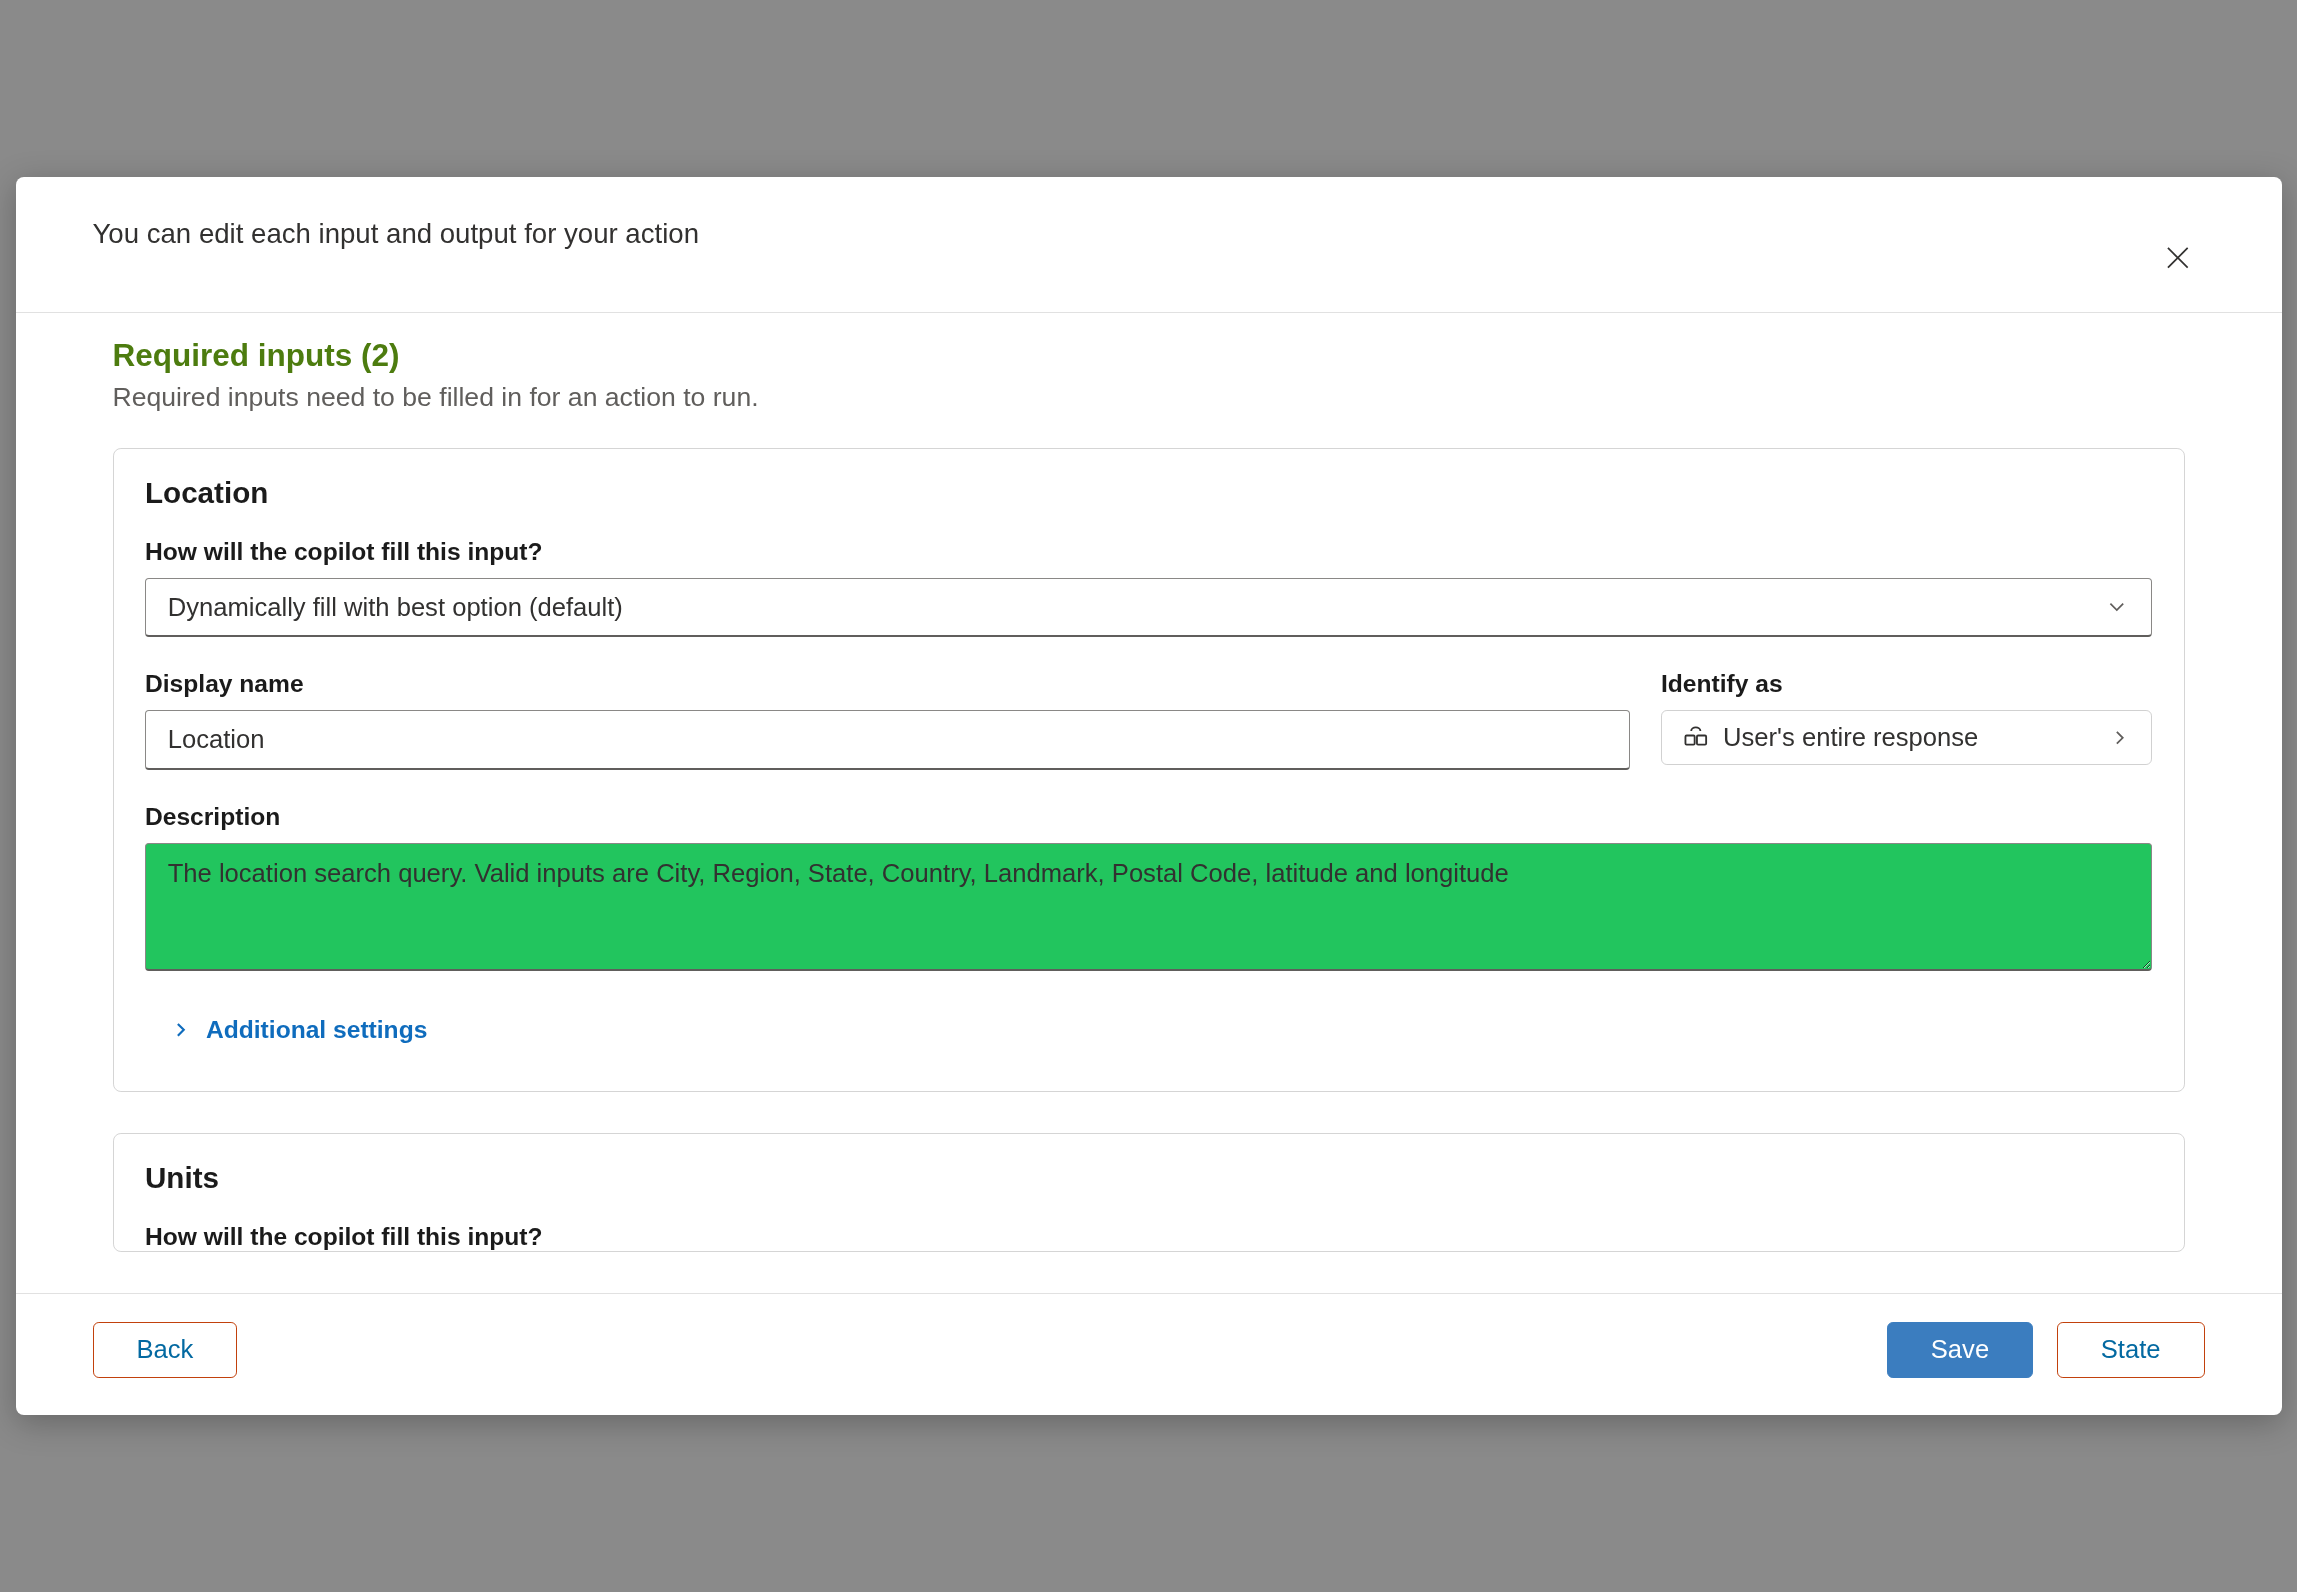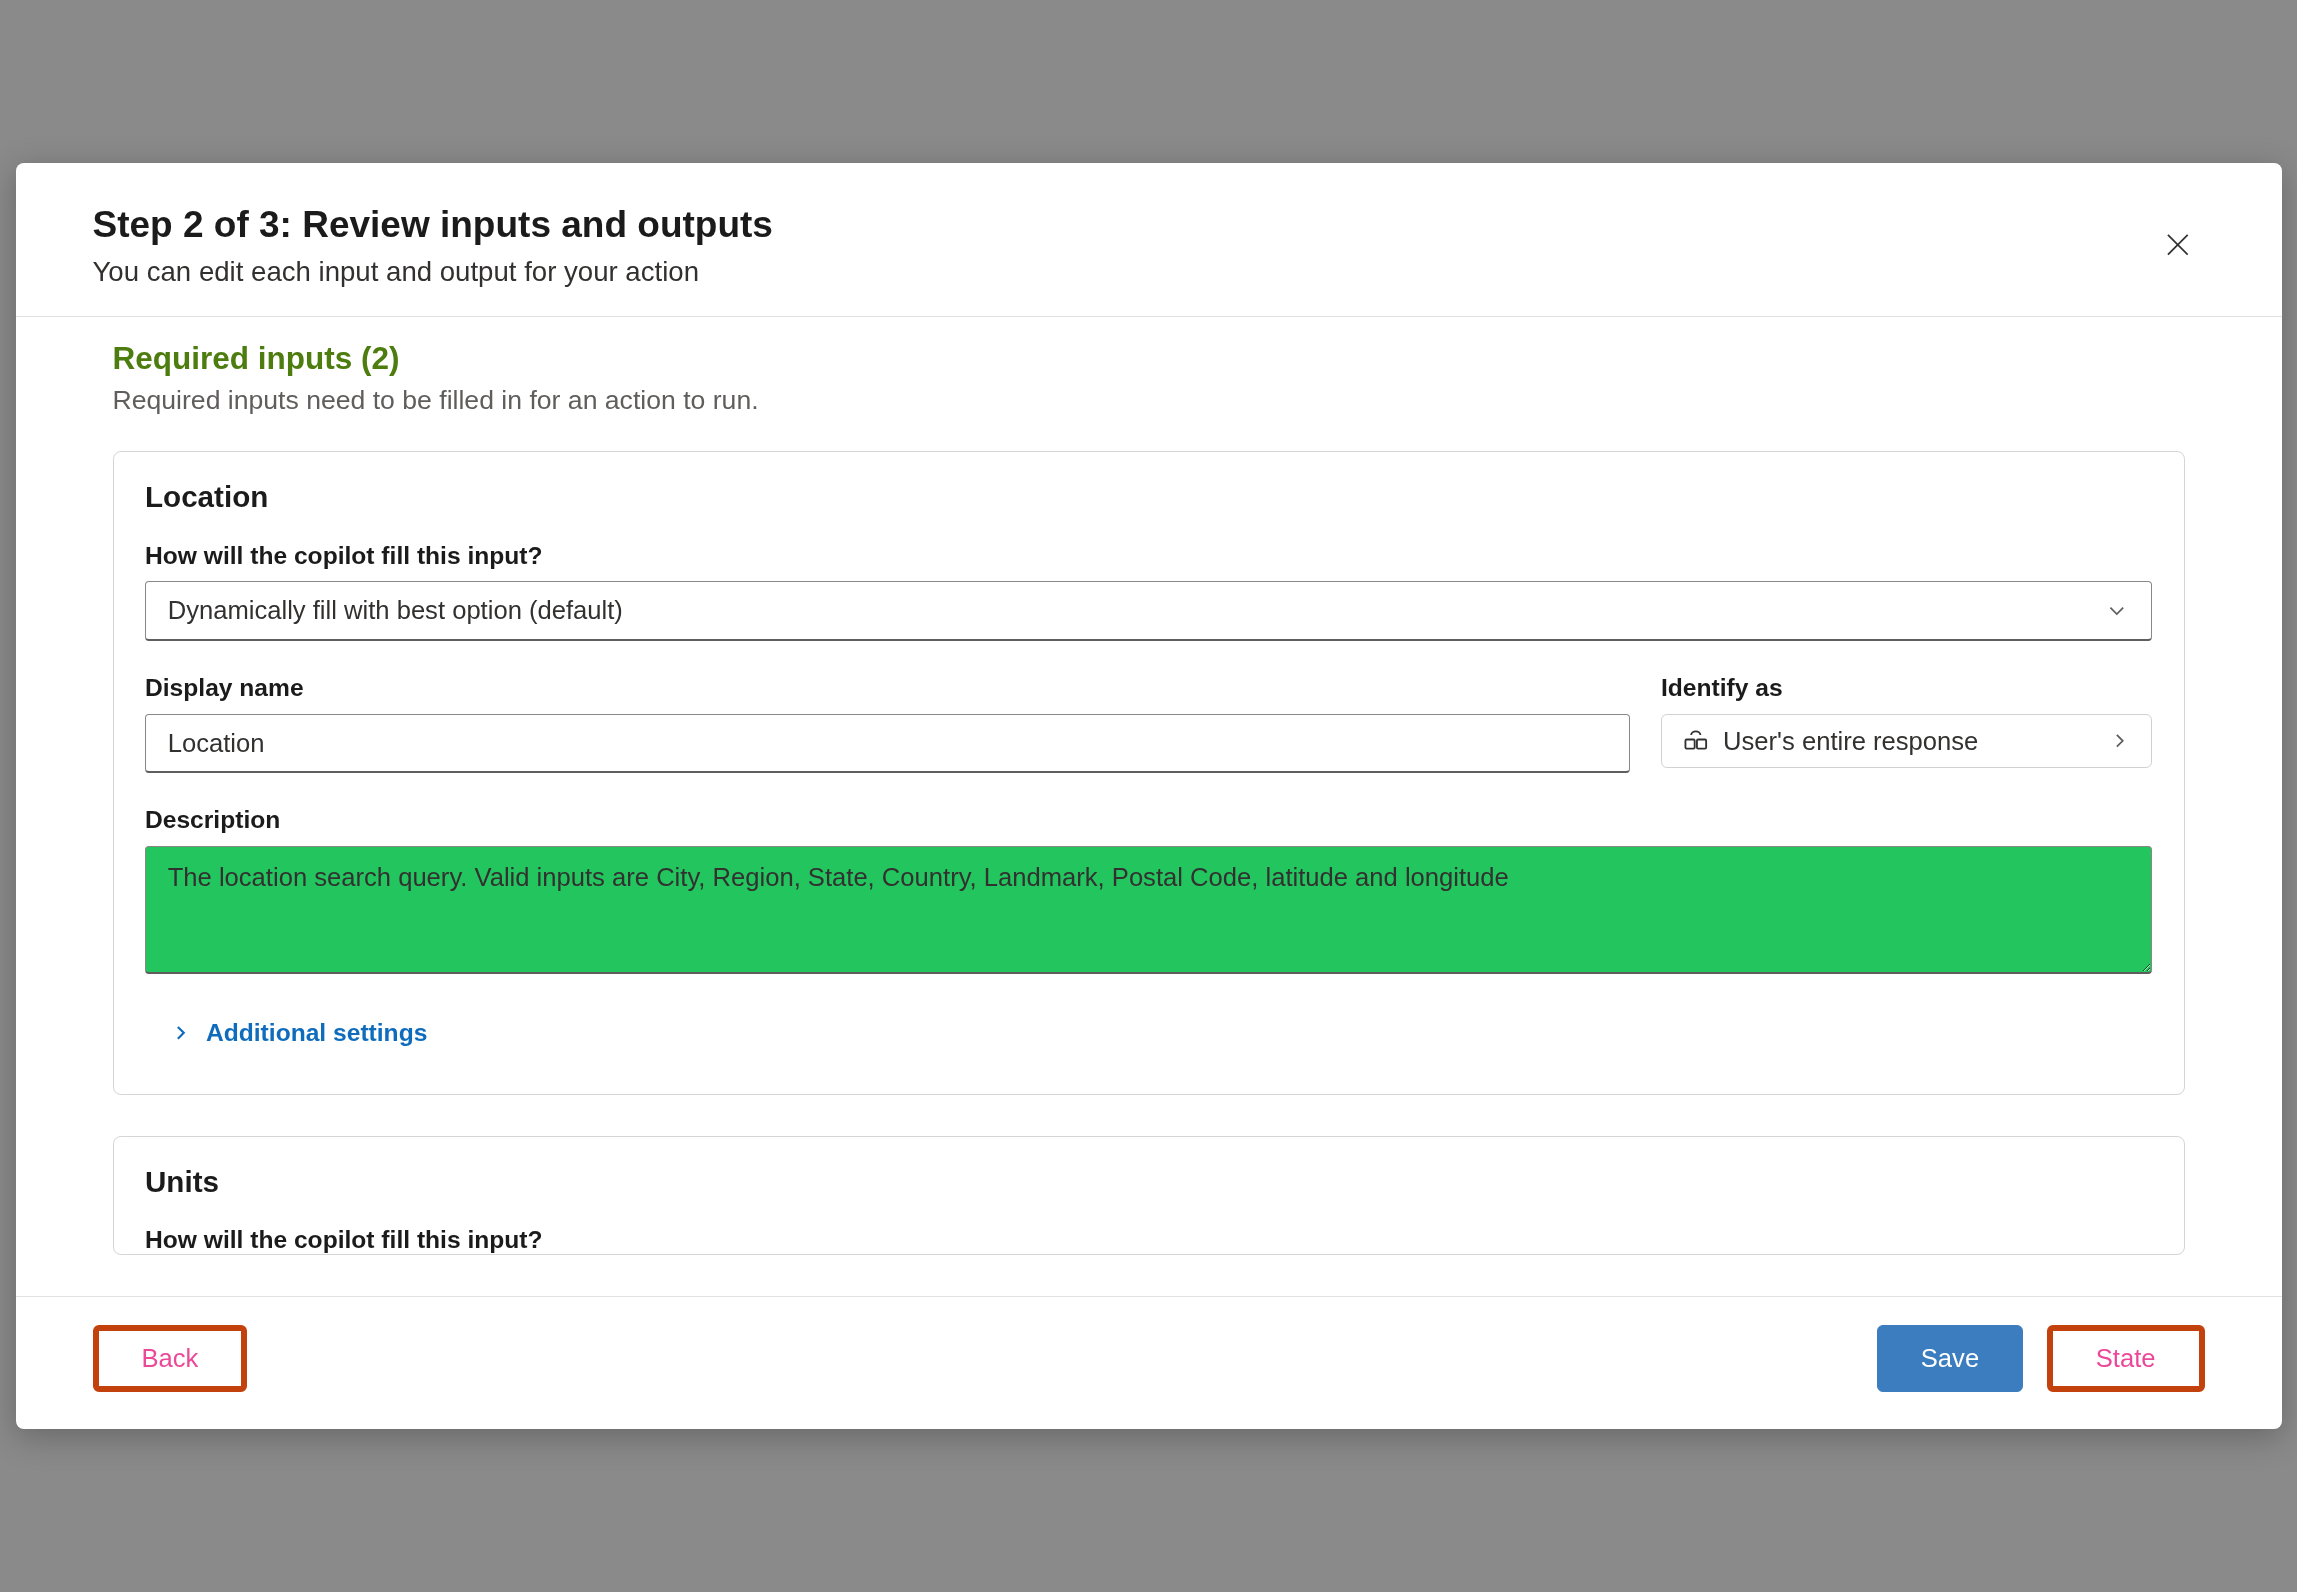--- a/index.html
+++ b/index.html
@@ -223,22 +223,22 @@
   padding: 12.8px 43px;
   border-radius: 5.9px;
   font-size: 25.6px;
   font-weight: 400;
   cursor: pointer;
   font-family: inherit;
 }
 
 .btn-secondary {
   background: #ffffff;
-  border: 6px solid #c2410c;
-  color: #ec4899;
+  border: 1px solid #c2410c;
+  color: #0369a1;
   text-align: right;
 }
 
 .btn-primary {
   background: #3b7dbf;
   border: 1px solid #3b7dbf;
   color: #ffffff;
 }
 
 .chevron-down {
@@ -252,21 +252,20 @@
   margin-top: 5.9px;
 }
 </style>
 </head>
 <body>
 
 <div class="modal">
 
   <div class="modal-header">
     <div class="modal-header-text">
-      <h1 class="modal-title">Step 2 of 3: Review inputs and outputs</h1>
       <p class="modal-subtitle">You can edit each input and output for your action</p>
     </div>
     <button class="close-btn">
       <svg viewBox="0 0 24 24" fill="none" stroke="#323130" stroke-width="1.4">
         <line x1="4" y1="4" x2="20" y2="20"></line>
         <line x1="20" y1="4" x2="4" y2="20"></line>
       </svg>
     </button>
   </div>
 

